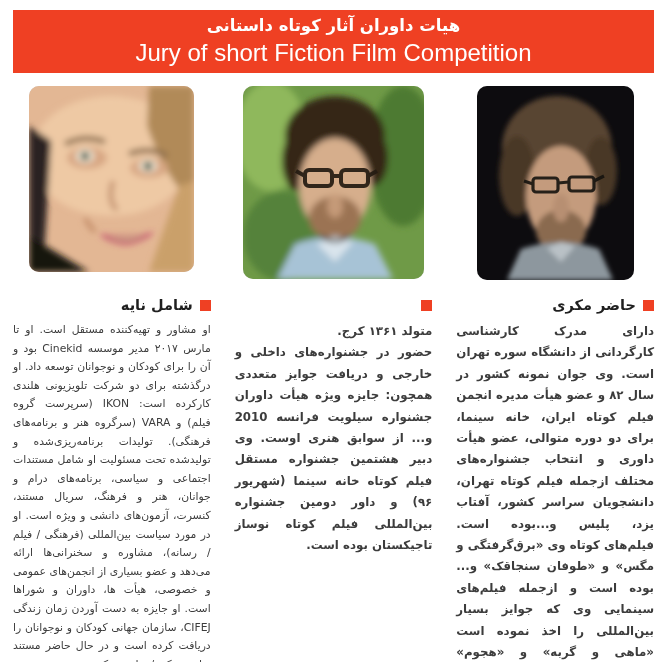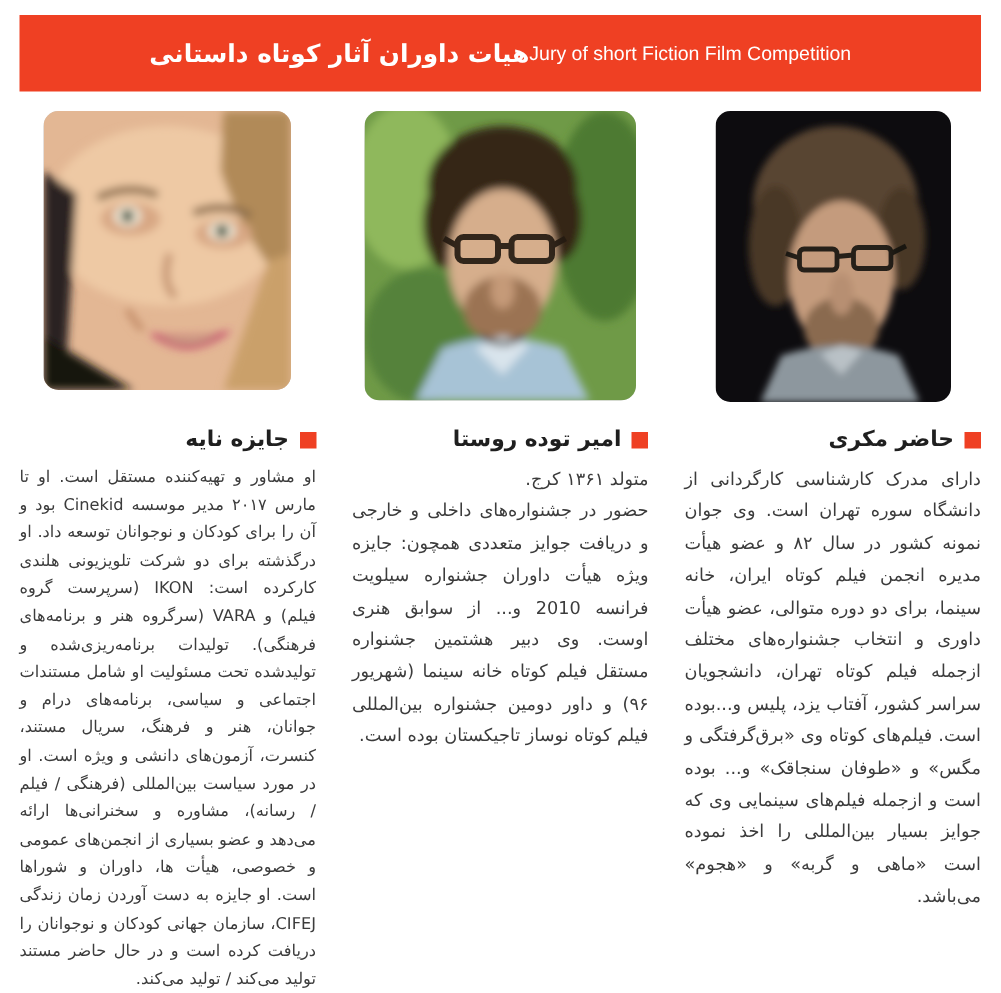--- a/index.html
+++ b/index.html
@@ -8,27 +8,27 @@
     background:#ffffff;
     font-family:"DejaVu Sans", sans-serif;
     overflow:hidden;
   }
   .page { width:667px; height:662px; position:relative; overflow:hidden; }
 
   
   .banner {
     background:#EF4023;
     margin:10px 13px 0 13px;
-    height:51px;
-    display:flex; flex-direction:row;
+    height:63px;
+    display:flex; flex-direction:column;
     align-items:center; justify-content:center;
     color:#fff; text-align:center;
   }
   .banner .fa { font-size:16.5px; font-weight:bold; direction:rtl; line-height:1.3; }
-  .banner .en { font-size:13px; font-family:"Liberation Sans", sans-serif; line-height:1.25; margin-top:1px; }
+  .banner .en { font-size:24px; font-family:"Liberation Sans", sans-serif; line-height:1.25; margin-top:1px; }
 
   
   .columns {
     display:flex; direction:rtl;
     padding:13px 13px 0 13px;
     gap:24px;
   }
   .card { flex:1; min-width:0; }
 
   .photo-wrap {
@@ -50,21 +50,21 @@
   }
   .bullet { width:11px; height:11px; background:#EF4023; flex:none; }
 
   .bio {
     margin-top:6px;
     direction:rtl;
     text-align:justify;
     color:#3c3c3c;
   }
   .bio p { margin:0; }
-  .card-0 .bio, .card-1 .bio { font-size:11.8px; line-height:21.4px; }
+  .card-0 .bio, .card-1 .bio { font-size:11.8px; line-height:21.4px;font-weight:bold; }
   .card-2 .bio { font-size:10.8px; line-height:18.6px; }
 </style>
 </head>
 <body>
 
 <div class="page">
 
   <header class="banner">
     <div class="fa">هیات داوران آثار کوتاه داستانی</div>
     <div class="en">Jury of short Fiction Film Competition</div>
@@ -140,21 +140,20 @@
               <rect x="98" y="84" width="27" height="16" rx="4"></rect>
               <line x1="89" y1="90" x2="98" y2="90"></line>
               <line x1="125" y1="90" x2="134" y2="85"></line>
               <line x1="62" y1="90" x2="53" y2="85"></line>
             </g>
           </svg>
         </div>
       </div>
       <h2 class="name-row">
         <span class="bullet"></span>
-        <span>امیر توده روستا</span>
       </h2>
       <div class="bio">
         <p>متولد ۱۳۶۱ کرج.</p>
         <p>حضور در جشنواره‌های داخلی و خارجی و دریافت جوایز متعددی همچون: جایزه ویژه هیأت داوران جشنواره سیلویت فرانسه 2010 و... از سوابق هنری اوست. وی دبیر هشتمین جشنواره مستقل فیلم کوتاه خانه سینما (شهریور ۹۶) و داور دومین جشنواره بین‌المللی فیلم کوتاه نوساز تاجیکستان بوده است.</p>
       </div>
     </section>
 
     <section class="card card-2">
       <div class="photo-wrap">
         <div class="photo photo-2">
@@ -184,21 +183,21 @@
               <path d="M84 95 Q78 115 88 124" stroke="#c69573" stroke-width="5" fill="none"></path>
               <path d="M70 148 Q96 170 126 146 Q100 152 70 148 Z" fill="#c2406a"></path>
               <path d="M76 150 Q98 160 118 148 Q98 154 76 150 Z" fill="#cfc392"></path>
               <path d="M66 146 Q60 140 56 132" stroke="#c18a66" stroke-width="4" fill="none"></path>
             </g>
           </svg>
         </div>
       </div>
       <h2 class="name-row">
         <span class="bullet"></span>
-        <span>جایزه نایه</span>
+        <span>شامل نایه</span>
       </h2>
       <div class="bio">
         <p>او مشاور و تهیه‌کننده مستقل است. او تا مارس ۲۰۱۷ مدیر موسسه Cinekid بود و آن را برای کودکان و نوجوانان توسعه داد. او درگذشته برای دو شرکت تلویزیونی هلندی کارکرده است: IKON (سرپرست گروه فیلم) و VARA (سرگروه هنر و برنامه‌های فرهنگی). تولیدات برنامه‌ریزی‌شده و تولیدشده تحت مسئولیت او شامل مستندات اجتماعی و سیاسی، برنامه‌های درام و جوانان، هنر و فرهنگ، سریال مستند، کنسرت، آزمون‌های دانشی و ویژه است. او در مورد سیاست بین‌المللی (فرهنگی / فیلم / رسانه)، مشاوره و سخنرانی‌ها ارائه می‌دهد و عضو بسیاری از انجمن‌های عمومی و خصوصی، هیأت ها، داوران و شوراها است. او جایزه به دست آوردن زمان زندگی CIFEJ، سازمان جهانی کودکان و نوجوانان را دریافت کرده است و در حال حاضر مستند تولید می‌کند / تولید می‌کند.</p>
       </div>
     </section>
 
   </main>
 </div>
 
 </body></html>

